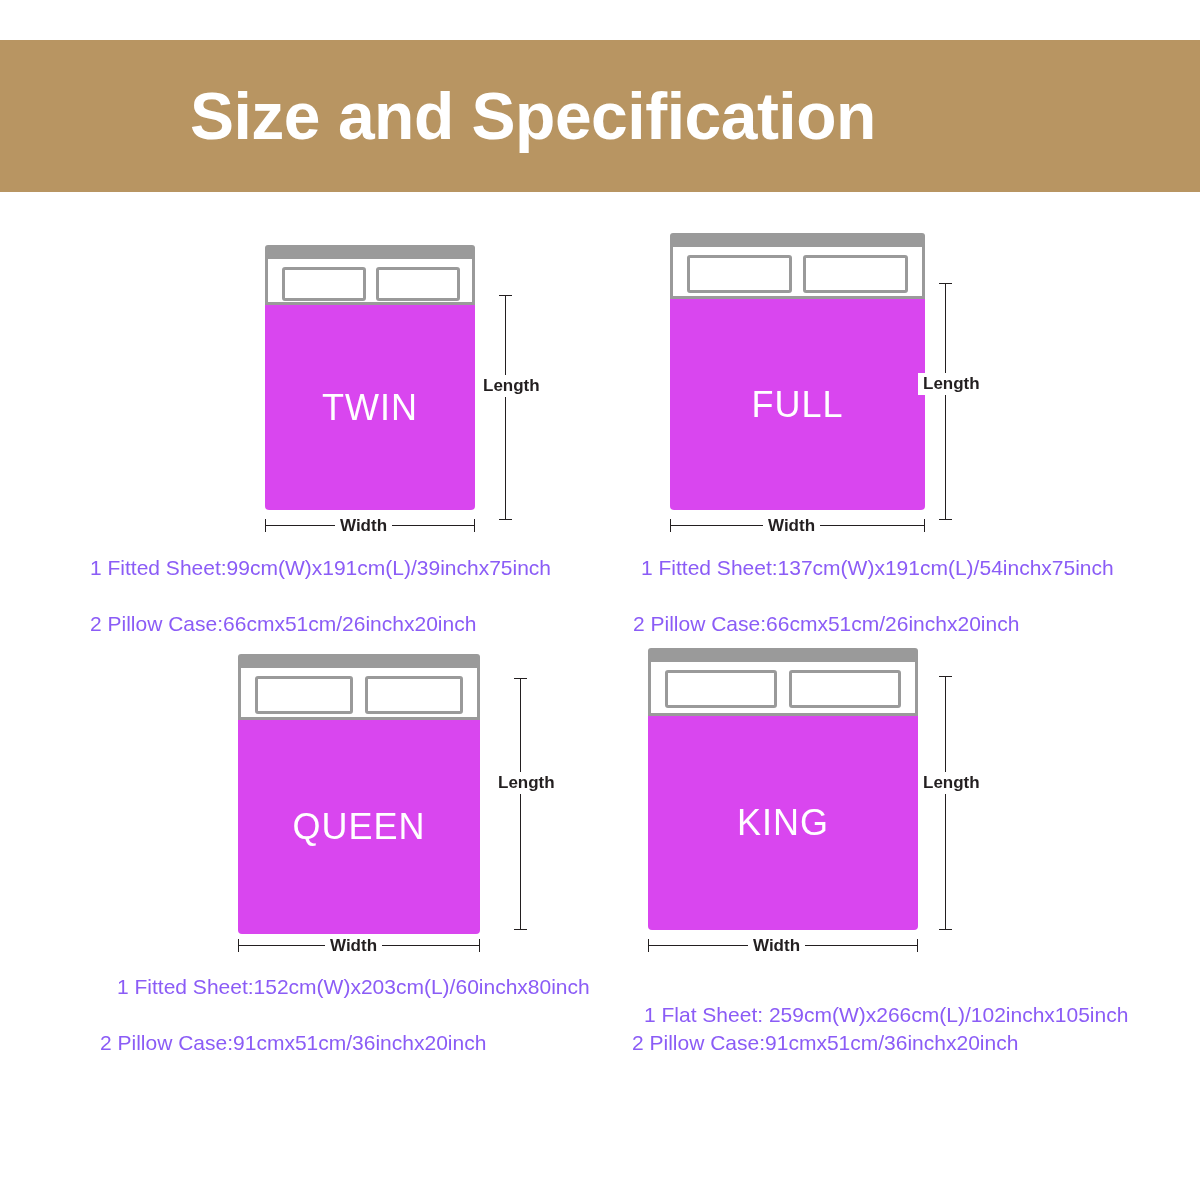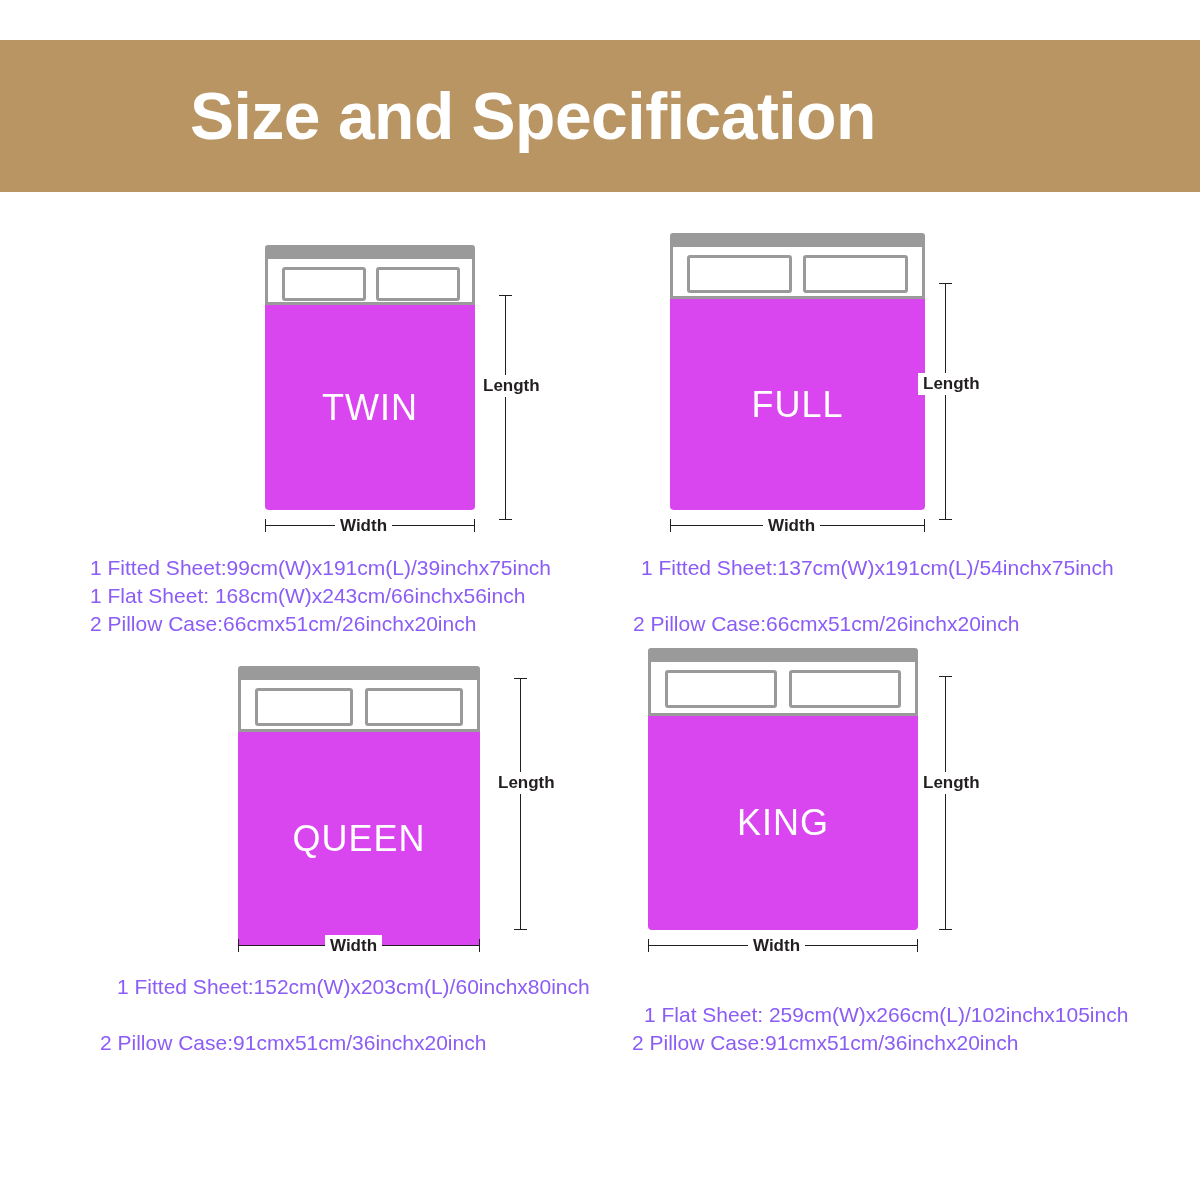--- a/index.html
+++ b/index.html
@@ -157,21 +157,20 @@
         </div>
       </div>
 
       <div class="dim-v" style="left:505px; top:100px; height:225px;"></div>
       <div class="dim-label" style="left:478px; top:180px;">Length</div>
 
       <div class="dim-h" style="left:265px; top:330px; width:210px;"></div>
       <div class="dim-label" style="left:335px; top:320px;">Width</div>
 
       <div class="specs" style="left:90px; top:358px;">1 Fitted Sheet:99cm(W)x191cm(L)/39inchx75inch</div>
-      <div class="specs" style="left:90px; top:386px;">1 Flat Sheet: 168cm(W)x243cm/66inchx56inch</div>
       <div class="specs" style="left:90px; top:414px;">2 Pillow Case:66cmx51cm/26inchx20inch</div>
     </div>
 
     <div class="cell c1">
       <div class="bed-wrap" style="left:50px; top:38px; width:255px; height:277px;">
         <div class="headboard" style="width:255px;"></div>
         <div class="pillowzone" style="top:14px; width:255px; height:52px;">
           <div class="pillow" style="left:14px; top:8px; width:105px; height:38px;"></div>
           <div class="pillow" style="left:130px; top:8px; width:105px; height:38px;"></div>
         </div>
@@ -182,21 +181,21 @@
       <div class="dim-v" style="left:325px; top:88px; height:237px;"></div>
       <div class="dim-label" style="left:298px; top:178px;">Length</div>
       <div class="dim-h" style="left:50px; top:330px; width:255px;"></div>
       <div class="dim-label" style="left:143px; top:320px;">Width</div>
 
       <div class="specs" style="left:13px; top:358px;margin-left:8px;">1 Fitted Sheet:137cm(W)x191cm(L)/54inchx75inch</div>
       <div class="specs" style="left:13px; top:414px;">2 Pillow Case:66cmx51cm/26inchx20inch</div>
     </div>
 
     <div class="cell c2">
-      <div class="bed-wrap" style="left:238px; top:16px; width:242px; height:348px;">
+      <div class="bed-wrap" style="left:238px; top:4px; width:242px; height:348px;">
         <div class="headboard" style="width:242px;"></div>
         <div class="pillowzone" style="top:14px; width:242px; height:52px;">
           <div class="pillow" style="left:14px; top:8px; width:98px; height:38px;"></div>
           <div class="pillow" style="left:124px; top:8px; width:98px; height:38px;"></div>
         </div>
         <div class="mattress" style="top:66px; width:242px; height:214px;">
           <span class="bed-label">QUEEN</span>
         </div>
       </div>
       <div class="dim-v" style="left:520px; top:28px; height:252px;"></div>

